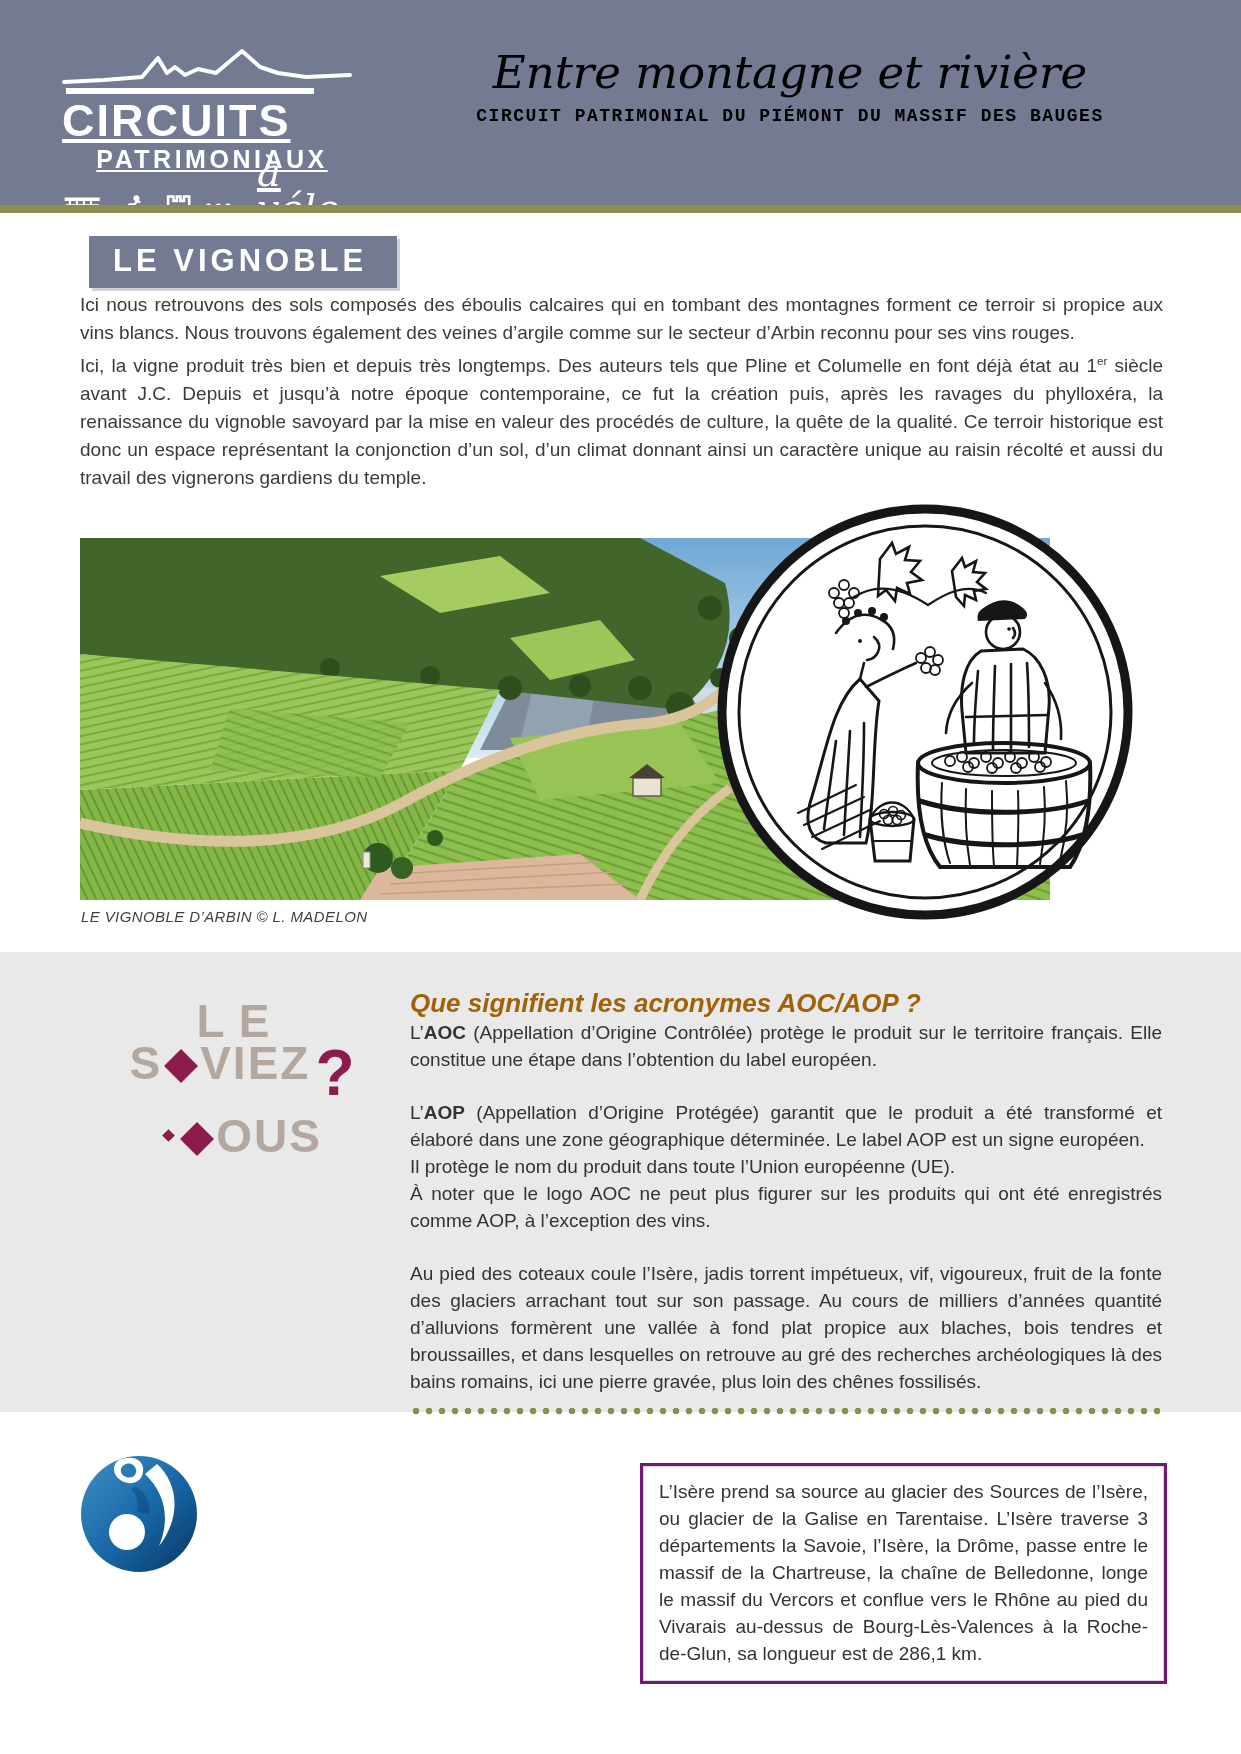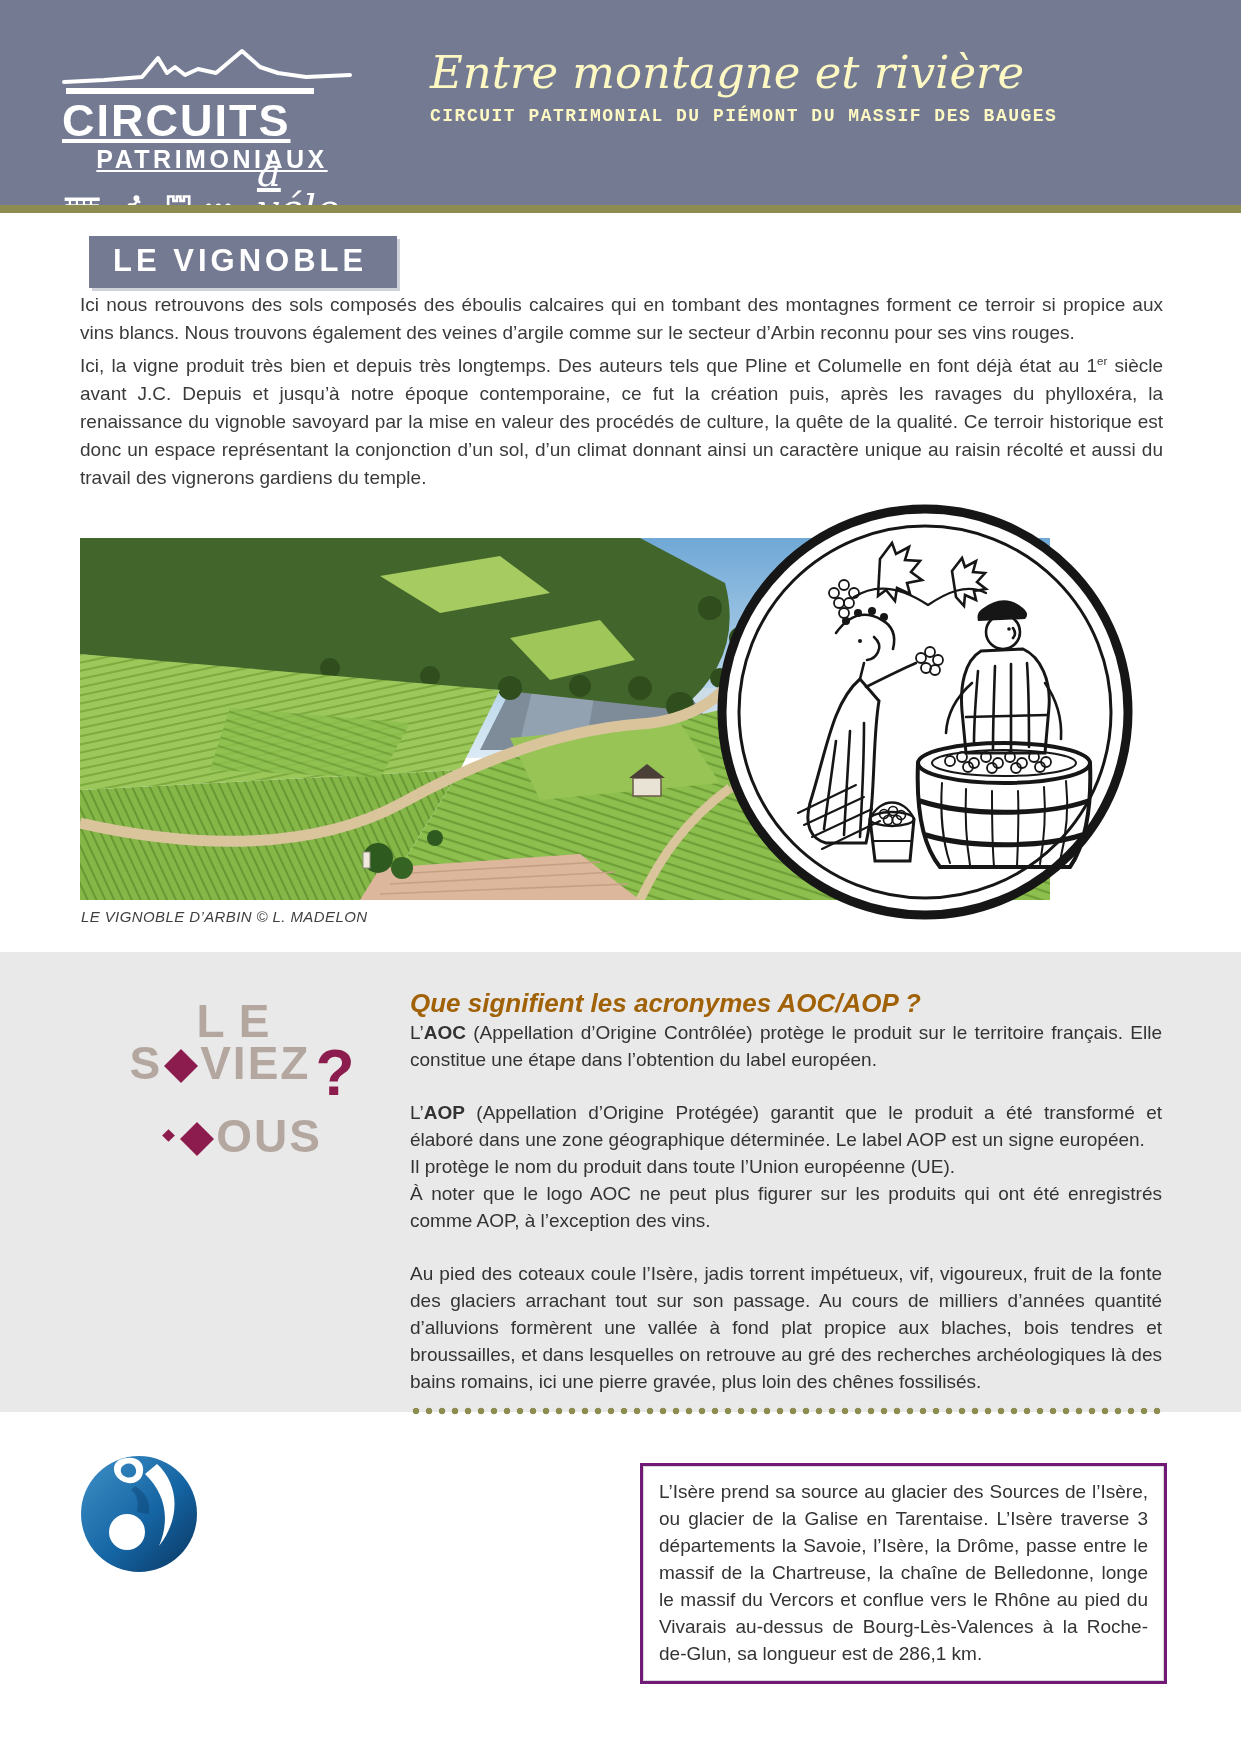--- a/index.html
+++ b/index.html
@@ -7,21 +7,21 @@
         font-family:"Liberation Sans",sans-serif;color:#3a3a3a;}
   
   .header{position:absolute;left:0;top:0;width:1241px;height:205px;background:#737a92;}
   .logo{position:absolute;left:62px;top:46px;width:300px;color:#fff;text-decoration:underline;}
   .logo .ridge{display:block;}
   .logo-line1{font-size:45px;font-weight:bold;letter-spacing:2px;line-height:1;margin-top:2px;}
   .logo-line2{font-size:25px;font-weight:bold;letter-spacing:3.5px;line-height:1;margin-top:4px;text-align:center;}
   .logo-icons{display:flex;align-items:flex-end;gap:9px;margin-top:8px;height:46px;}
   .logo-dots{font-size:22px;font-weight:bold;letter-spacing:2px;line-height:1;padding-bottom:8px;}
   .logo-tagline{font-family:"DejaVu Serif",serif;font-style:italic;font-size:40px;line-height:.9;margin-left:14px;}
-  .header-right{position:absolute;left:430px;top:48px;width:720px;color:#fef9c3;}
+  .header-right{position:absolute;left:430px;top:48px;width:720px;text-align:center;color:#000000;}
   .script-title{font-family:"DejaVu Serif",serif;font-style:italic;font-size:45px;line-height:1.1;}
   .subtitle{font-size:18px;font-weight:bold;letter-spacing:1.5px;margin-top:8px;font-family:Liberation Mono, monospace;}
   .rule-olive{position:absolute;left:0;top:205px;width:1241px;height:8px;background:#8d8d51;}
   
   .title-box{position:absolute;left:89px;top:236px;background:#737a92;color:#fff;
              padding:7px 30px 9px 24px;font-size:31px;font-weight:bold;letter-spacing:4px;
              box-shadow:3px 3px 0 rgba(120,125,145,.35);}
   .bodycol{position:absolute;left:80px;top:291px;width:1083px;font-size:19px;line-height:28px;
            text-align:justify;color:#3a3a3a;}
   .bodycol p{margin:0;}

